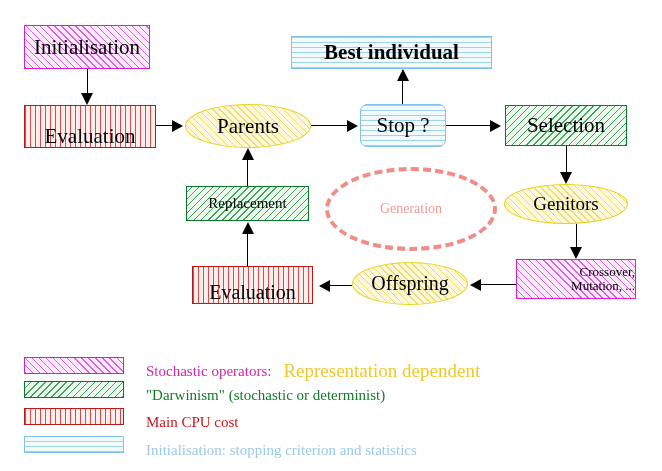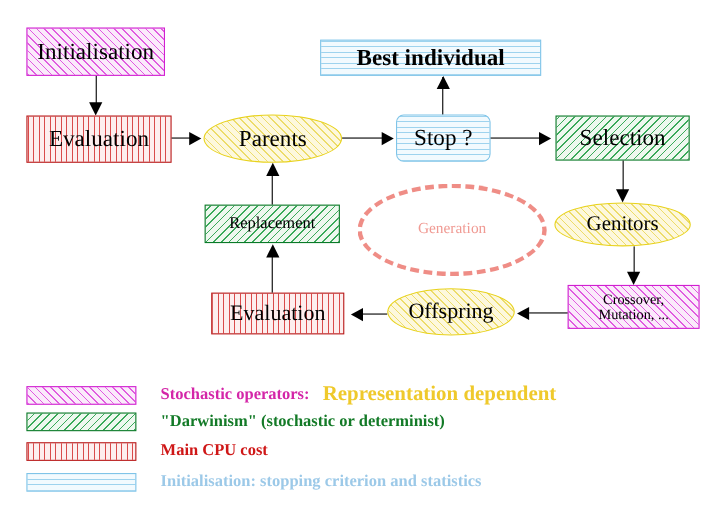--- a/index.html
+++ b/index.html
@@ -23,20 +23,21 @@
     border:1.5px solid #0a7a28;
     background-color:#eef8ef;
     background-image:repeating-linear-gradient(-45deg,
         #3aa95a 0px,#3aa95a 1px,rgba(255,255,255,0) 1px,rgba(255,255,255,0) 5px);
   }
   .fill-red{
     border:1.5px solid #b81a1a;
     background-color:#fdeeee;
     background-image:repeating-linear-gradient(90deg,
         #d94a4a 0px,#d94a4a 1px,rgba(255,255,255,0) 1px,rgba(255,255,255,0) 5px);
+    align-items:flex-end;
   }
   .fill-blue{
     border:1.5px solid #7fc4e8;
     background-color:#f2fafe;
     background-image:repeating-linear-gradient(0deg,
         #9ed3ee 0px,#9ed3ee 1px,rgba(255,255,255,0) 1px,rgba(255,255,255,0) 5px);
   }
   .fill-yellow{
     border:1.5px solid #e8d21c;
     background-color:#fdf8dd;
@@ -60,21 +61,21 @@
   .lnv{width:1.4px;}
   .arrow{position:absolute;width:0;height:0;}
   .ar-right{border-top:6px solid transparent;border-bottom:6px solid transparent;border-left:11px solid #000;}
   .ar-left{border-top:6px solid transparent;border-bottom:6px solid transparent;border-right:11px solid #000;}
   .ar-down{border-left:6px solid transparent;border-right:6px solid transparent;border-top:12px solid #000;}
   .ar-up{border-left:6px solid transparent;border-right:6px solid transparent;border-bottom:12px solid #000;}
 
   
   .legend-row{position:absolute;left:24px;display:flex;align-items:center;}
   .swatch{width:100px;height:17px;box-sizing:border-box;flex:0 0 auto;}
-  .legend-text{margin-left:22px;white-space:nowrap;font-weight:bold;}
+  .legend-text{margin-left:22px;white-space:nowrap;font-weight:normal;margin-top:12px;}
   .lg-magenta{color:#d426a8;}
   .lg-gold{color:#efc92b;}
   .lg-green{color:#137a27;}
   .lg-red{color:#cf1717;}
   .lg-blue{color:#9cc9e8;}
 </style>
 </head>
 <body>
 
 <div id="canvas">
@@ -100,21 +101,21 @@
   </div>
 
   <div class="node fill-green" style="left:505px;top:105px;width:122px;height:41px;font-size:21px;">
     <span>Selection</span>
   </div>
 
   <div class="node fill-yellow ellipse" style="left:504px;top:184px;width:124px;height:40px;font-size:19px;">
     <span>Genitors</span>
   </div>
 
-  <div class="node fill-magenta" style="left:516px;top:259px;width:120px;height:40px;font-size:13px;flex-direction:column;">
+  <div class="node fill-magenta" style="left:516px;top:259px;width:120px;height:40px;font-size:13px;flex-direction:column;align-items:flex-end;">
     <span>Crossover,</span>
     <span>Mutation, ...</span>
   </div>
 
   <div class="node fill-yellow ellipse" style="left:352px;top:262px;width:116px;height:43px;font-size:20px;">
     <span>Offspring</span>
   </div>
 
   <div class="node fill-red" style="left:192px;top:266px;width:121px;height:38px;font-size:20px;">
     <span>Evaluation</span>

